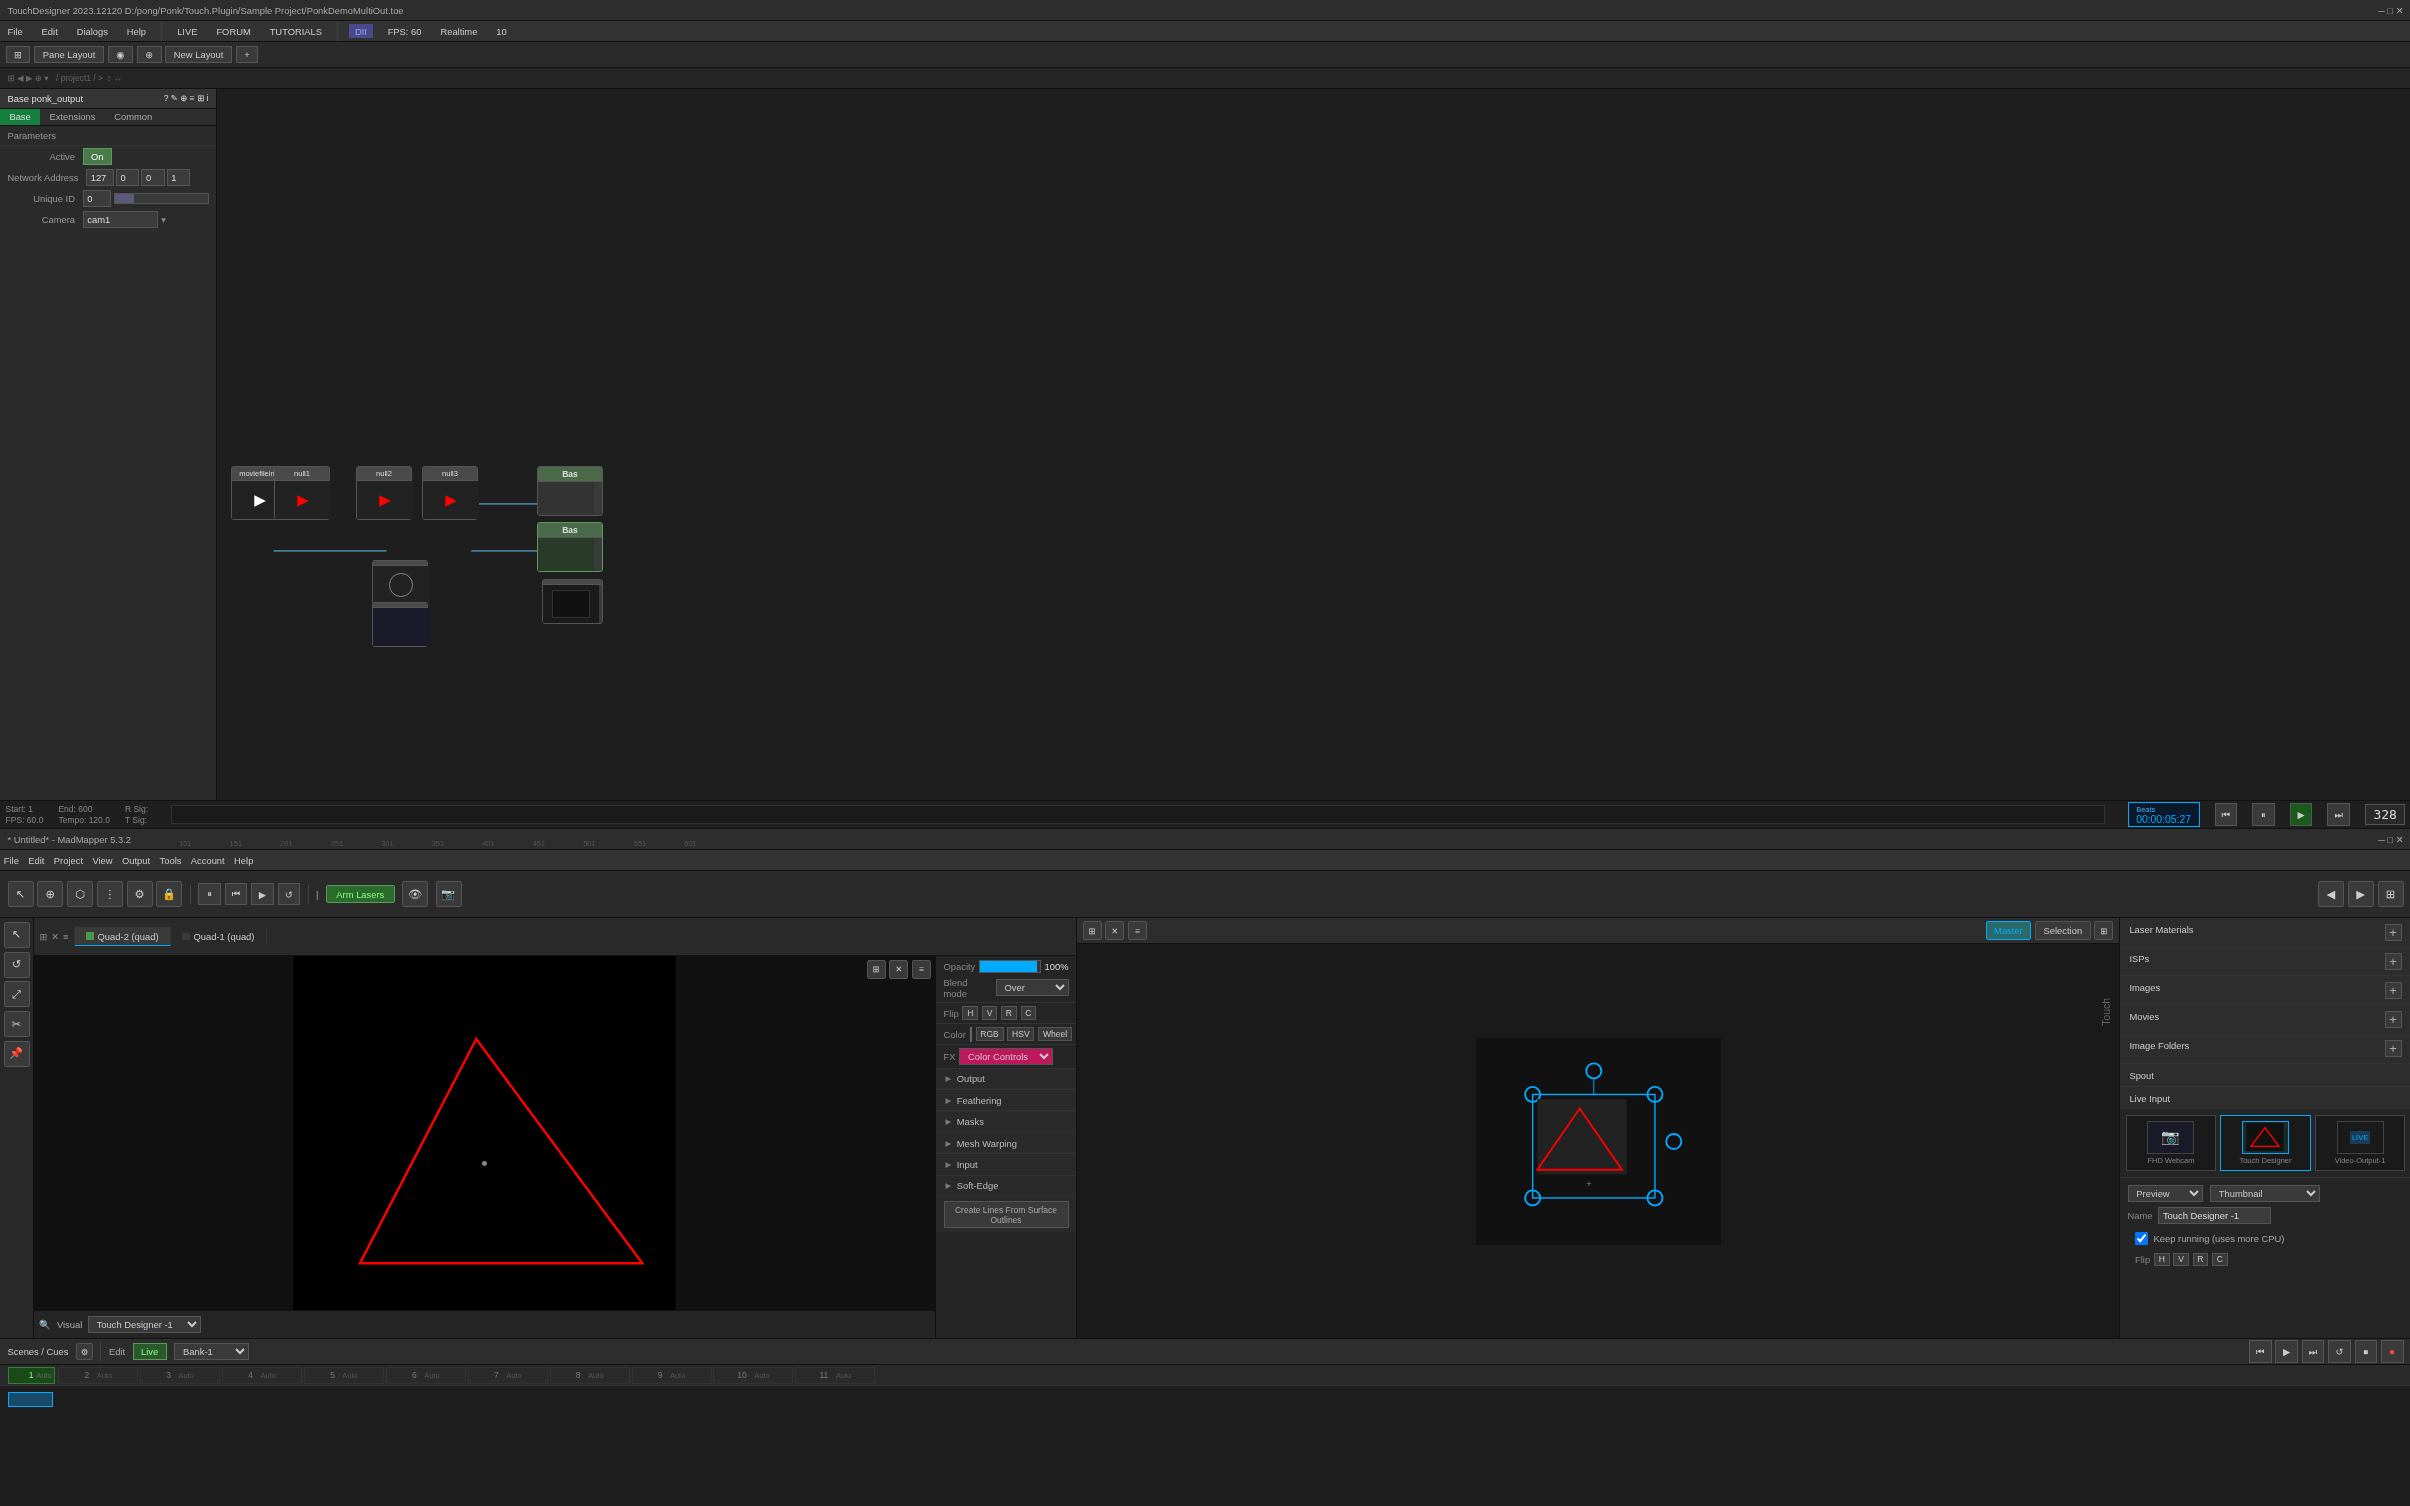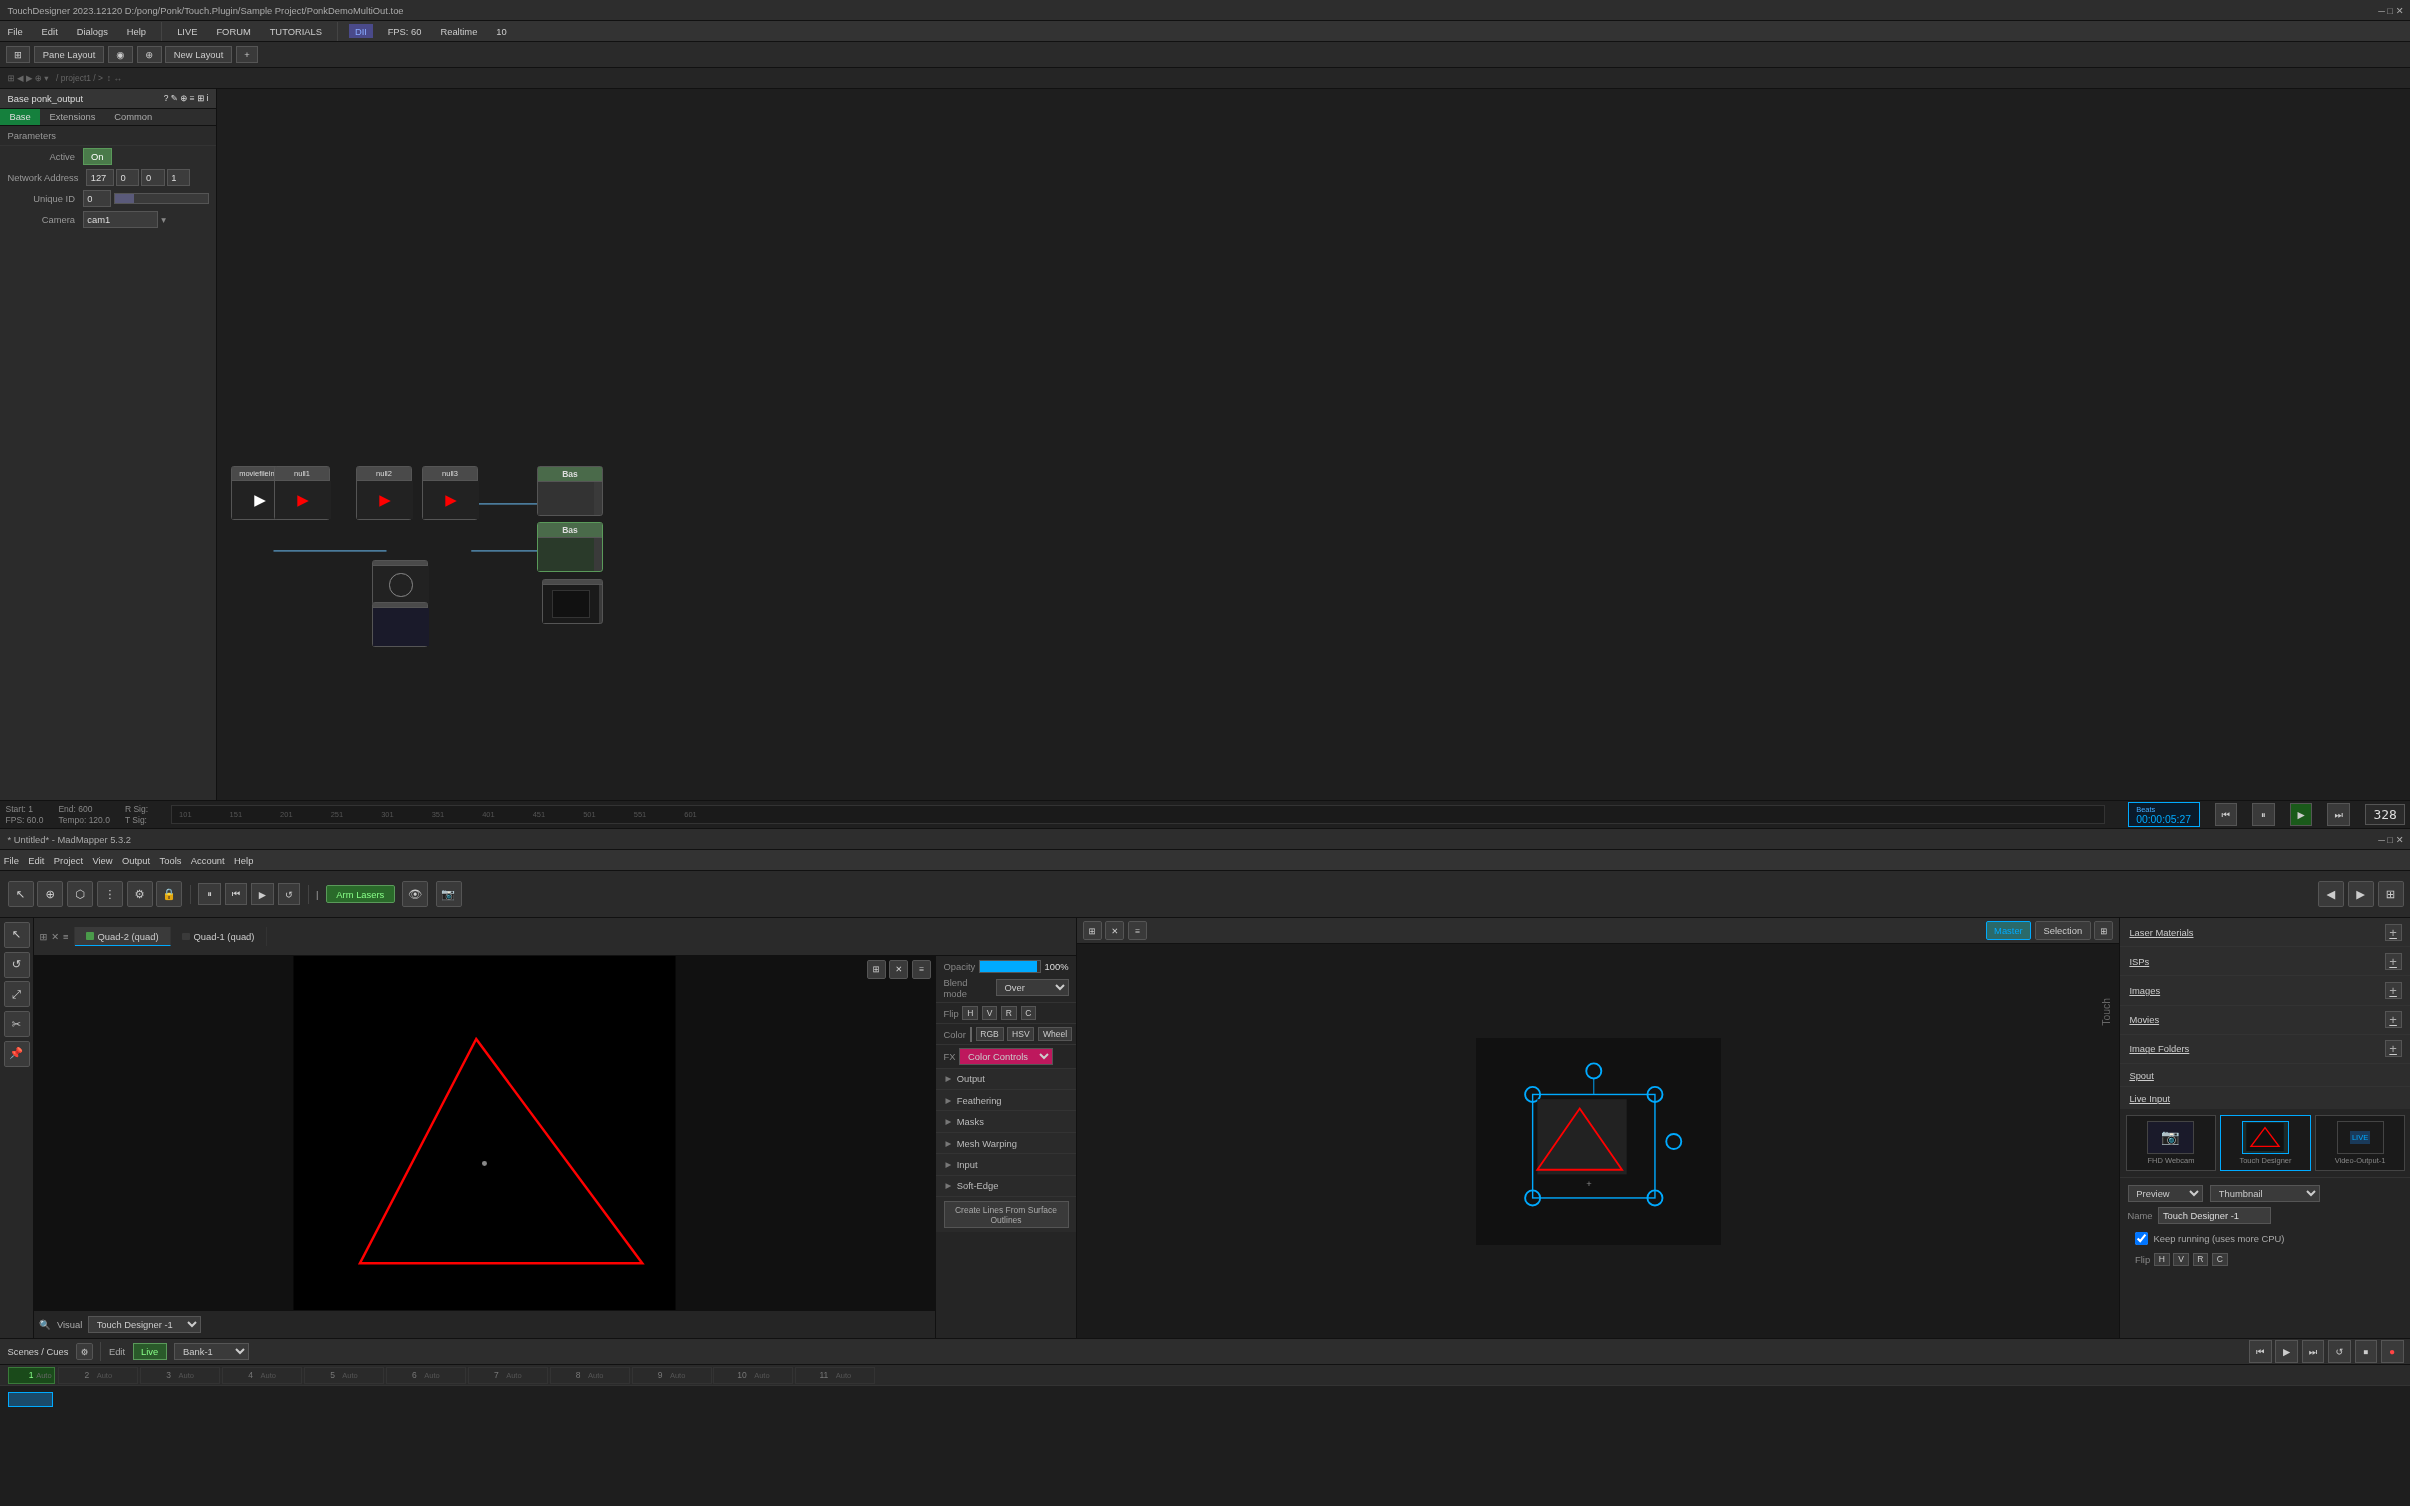--- a/index.html
+++ b/index.html
@@ -387,24 +387,23 @@
     .mm-resource-section {
       border-bottom: 0.9px solid #333;
     }
 
     .mm-resource-header {
       padding: 5.6px 9.4px;
       font-size: 9.4px;
       color: #ccc;
       background: #2d2d2d;
       display: flex;
-      align-items: center;
+      align-items: flex-start;
       justify-content: space-between;
       cursor: pointer;
-      text-decoration: underline;
     }
 
     .mm-resource-add {
       width: 17px;
       height: 17px;
       background: #3a3a3a;
       border: 0.9px solid #555;
       display: flex;
       align-items: center;
       justify-content: center;
@@ -749,21 +748,21 @@
     <div style="display:flex;flex-direction:column;gap:0.9px;">
       <span>End: 600</span>
       <span>Tempo: 120.0</span>
     </div>
     <div style="display:flex;flex-direction:column;gap:0.9px;">
       <span>R Sig:</span>
       <span>T Sig:</span>
     </div>
 
     <div style="flex:1;height:19px;background:#1a1a1a;position:relative;border:0.9px solid #333;margin:0 7.5px;">
-      <div style="display:flex;align-items:center;height:100%;gap:38px;padding-left:7.5px;">
+      <div style="display:flex;align-items:center;height:100%;gap:38px;padding-left:7.5px;margin-top:29px;">
         <span style="font-size:7.5px;color:#555;">101</span>
         <span style="font-size:7.5px;color:#555;">151</span>
         <span style="font-size:7.5px;color:#555;">201</span>
         <span style="font-size:7.5px;color:#555;">251</span>
         <span style="font-size:7.5px;color:#555;">301</span>
         <span style="font-size:7.5px;color:#555;">351</span>
         <span style="font-size:7.5px;color:#555;">401</span>
         <span style="font-size:7.5px;color:#555;">451</span>
         <span style="font-size:7.5px;color:#555;">501</span>
         <span style="font-size:7.5px;color:#555;">551</span>

